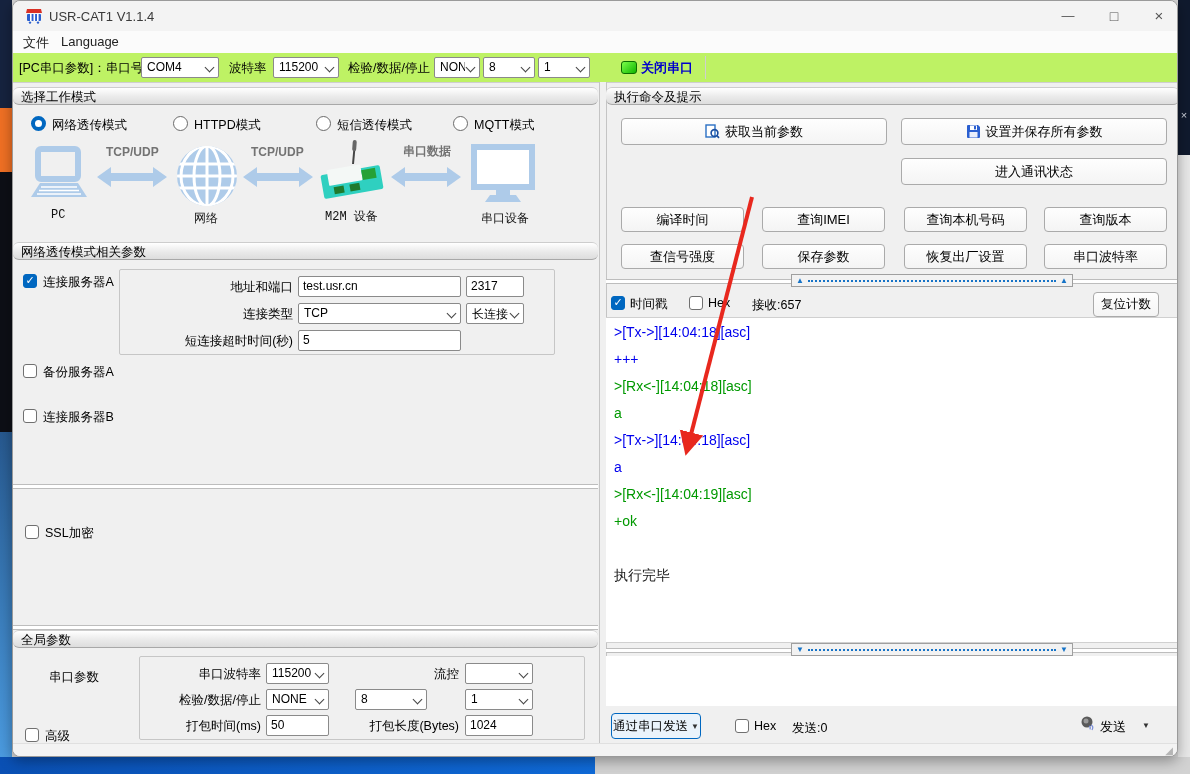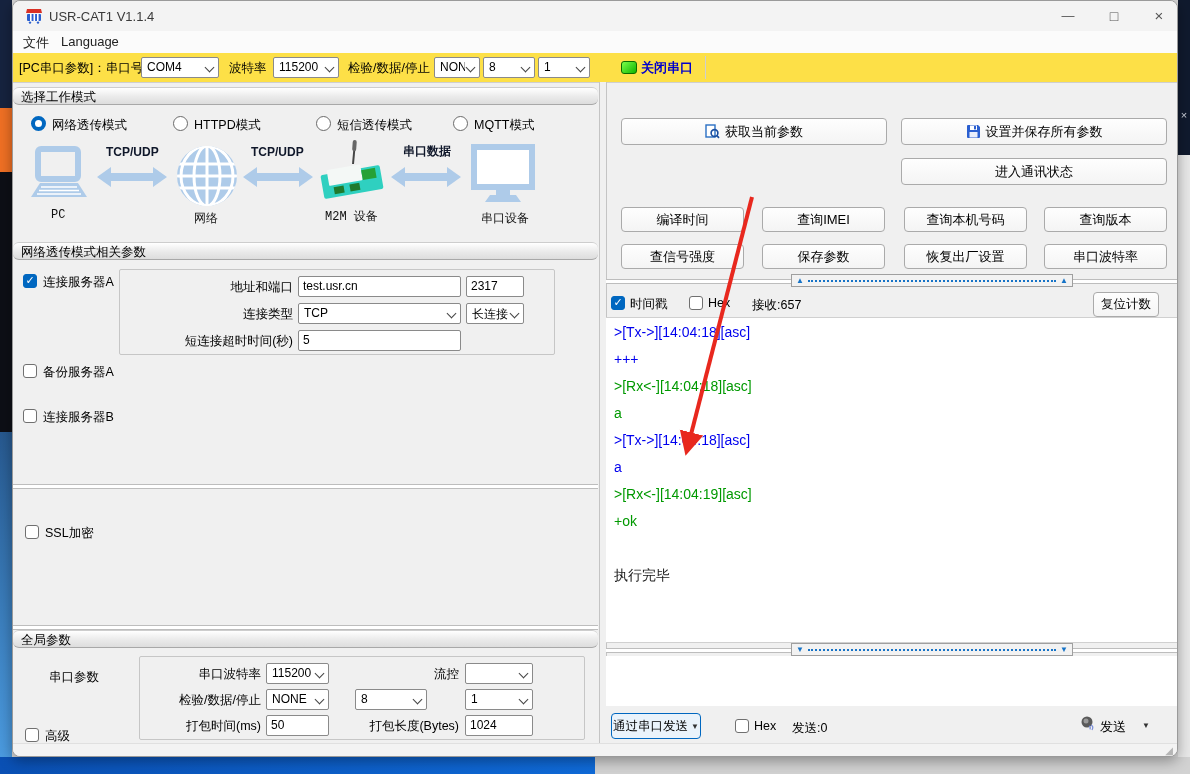--- a/index.html
+++ b/index.html
@@ -8,21 +8,21 @@
   
   .desk{position:absolute;}
   
   #win{position:absolute;left:12px;top:0;width:1166px;height:757px;background:#f0f0f0;
     border:1px solid #9a9a9a;border-radius:8px;box-sizing:border-box;box-shadow:0 4px 14px rgba(0,0,0,.35);overflow:hidden;}
   .titlebar{position:absolute;left:0;top:0;width:100%;height:30px;background:#f3f3f3;}
   .title-text{position:absolute;left:36px;top:8px;font-size:13px;color:#3a3a3a;}
   .winbtn{position:absolute;top:0;width:44px;height:30px;text-align:center;line-height:30px;color:#555;font-size:13px;}
   .menubar{position:absolute;left:0;top:30px;width:100%;height:22px;background:#fbfbfb;border-bottom:1px solid #ececec;}
   .menu-item{position:absolute;top:3px;font-size:13px;color:#222;}
-  .toolbar{position:absolute;left:0;top:52px;width:100%;height:29px;background:#fde047;border-bottom:1px solid #cfcfcf;}
+  .toolbar{position:absolute;left:0;top:52px;width:100%;height:29px;background:#bef264;border-bottom:1px solid #cfcfcf;}
   .lbl{position:absolute;font-size:12.5px;color:#000;white-space:nowrap;}
   .r-lbl{position:absolute;font-size:12.5px;color:#000;text-align:right;white-space:nowrap;}
   .combo{position:absolute;background:#fff;border:1px solid #8a8a8a;border-radius:2px;box-sizing:border-box;height:21px;}
   .combo .val{position:absolute;left:5px;top:2px;right:14px;font-size:12px;white-space:nowrap;overflow:hidden;}
   .chev{position:absolute;right:5px;top:6px;width:6px;height:6px;border-right:1.4px solid #444;border-bottom:1.4px solid #444;transform:rotate(45deg);}
   .inp{position:absolute;background:#fff;border:1px solid #8a8a8a;border-radius:2px;box-sizing:border-box;height:21px;font-size:12px;padding:2px 4px;white-space:nowrap;overflow:hidden;}
   .vsep{position:absolute;width:1px;background:#cfcfcf;}
   .hdr{position:absolute;height:18px;background:linear-gradient(#ffffff,#eaeaea 55%,#dddddd);
     border-top:1px solid #cdcdcd;border-bottom:1px solid #a8a8a8;font-size:12.5px;line-height:18px;padding-left:8px;box-sizing:border-box;border-radius:6px;}
   .cb{position:absolute;width:14px;height:14px;border:1px solid #707070;border-radius:3px;background:#fff;box-sizing:border-box;}
@@ -34,21 +34,21 @@
     box-sizing:border-box;font-size:13px;text-align:center;display:flex;align-items:center;justify-content:center;gap:5px;}
   .btn.focus{border:2px solid #0067c0;}
   .grpbox{position:absolute;border:1px solid #c6c6c6;border-radius:2px;box-sizing:border-box;}
   .split-h{position:absolute;height:3px;border-top:1px solid #bdbdbd;border-bottom:1px solid #bdbdbd;background:#fff;}
   .split-handle{position:absolute;height:13px;background:#f2f2f2;border:1px solid #9f9f9f;box-sizing:border-box;}
   .split-handle .dots{position:absolute;left:16px;right:16px;top:5px;border-top:2px dotted #1673c7;}
   .split-handle .tri{position:absolute;top:0;font-size:8px;line-height:11px;color:#1673c7;}
   .logline{position:absolute;left:8px;font-size:14px;white-space:pre;}
   .c-blue{color:#0000ee;} .c-green{color:#009900;} .c-black{color:#1a1a1a;}
   .diag-lbl{position:absolute;font-size:12px;color:#111;white-space:nowrap;font-family:Liberation Mono, monospace;}
-  .diag-link{position:absolute;font-size:12px;font-weight:bold;color:#0f172a;white-space:nowrap;}
+  .diag-link{position:absolute;font-size:12px;font-weight:bold;color:#737373;white-space:nowrap;}
   svg{display:block;}
 </style>
 </head>
 <body>
 
 <div id="screen">
 
   <div class="desk" style="left:0;top:0;width:12px;height:757px;background:#16233f;">
     <div style="position:absolute;top:108px;height:64px;width:12px;background:#f07024;"></div>
     <div style="position:absolute;top:172px;height:260px;width:12px;background:#0d0f16;"></div>
@@ -257,20 +257,21 @@
       <div class="inp" style="left:452px;top:633px;width:68px;">1024</div>
 
       <div class="cb" style="left:12px;top:646px;"></div>
       <span class="lbl" style="left:32px;top:646px;">高级</span>
     </div>
 
     <div style="position:absolute;left:586px;top:81px;width:6px;height:661px;border-left:1px solid #c4c4c4;border-right:1px solid #c4c4c4;background:#f0f0f0;"></div>
 
     <div style="position:absolute;left:593px;top:81px;width:573px;height:661px;">
 
+      <div class="hdr" style="left:0;top:5px;width:573px;"><span>执行命令及提示</span></div>
 
       <div class="btn" style="left:15px;top:36px;width:266px;height:27px;">
         <svg width="15" height="15" viewBox="0 0 15 15">
           <rect x="1" y="1" width="9" height="12" fill="#fff" stroke="#2a6fc4" stroke-width="1.4"></rect>
           <circle cx="9.5" cy="9" r="3.4" fill="none" stroke="#1b4fa0" stroke-width="1.6"></circle>
           <line x1="11.8" y1="11.5" x2="14" y2="13.8" stroke="#1b4fa0" stroke-width="1.8"></line>
         </svg>
         <span>获取当前参数</span>
       </div>
       <div class="btn" style="left:295px;top:36px;width:266px;height:27px;">

